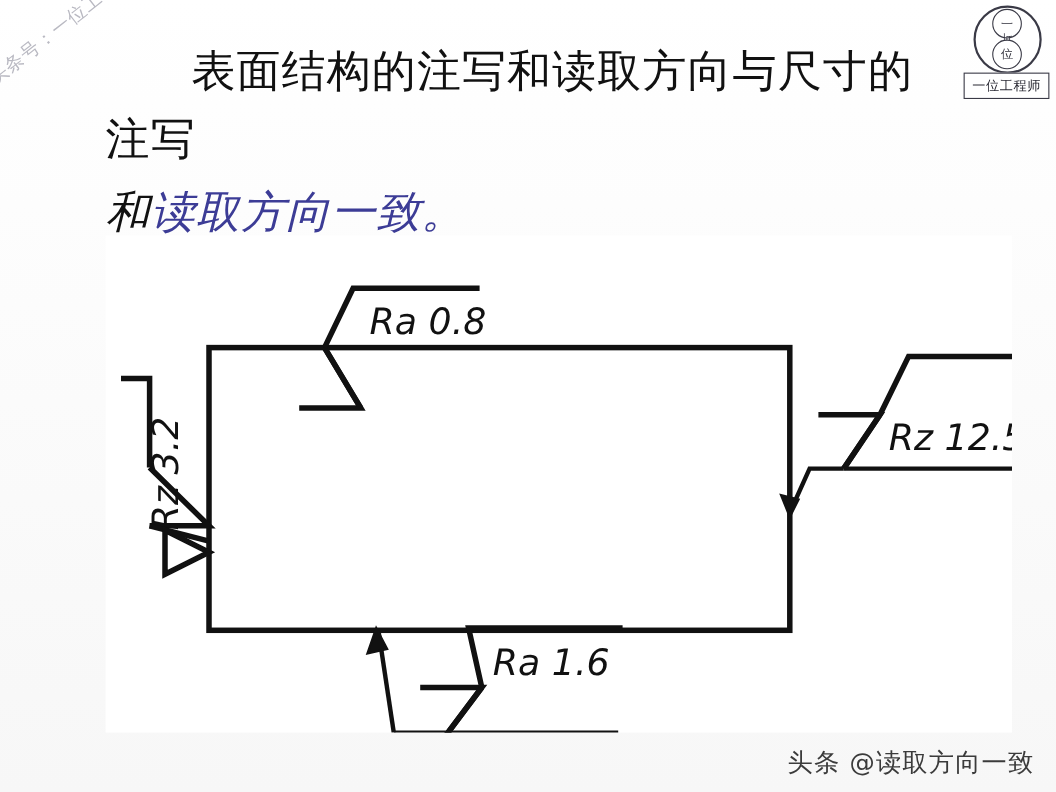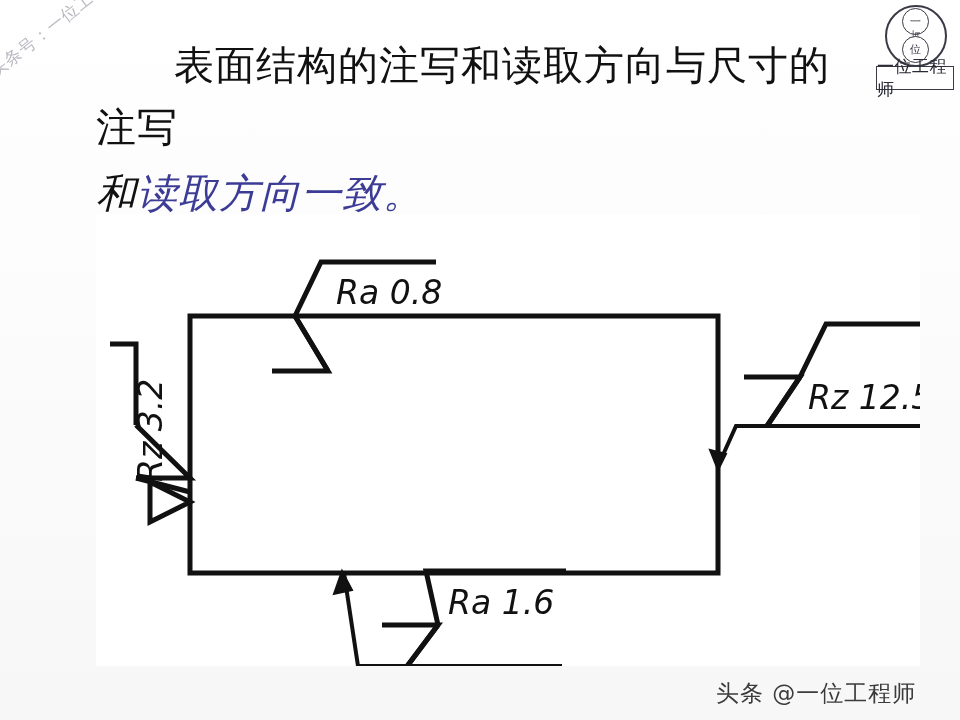--- a/index.html
+++ b/index.html
@@ -103,21 +103,21 @@
   }
   .logo-label {
     position: absolute;
     left: 0; top: 62px;
     width: 76px; height: 22px;
     border: 1.4px solid #3a3a46;
     background: #ffffff;
     display: flex;
     align-items: center;
     justify-content: center;
-    font-size: 17px;
+    font-size: 12px;
     color: #2a2a34;
     letter-spacing: 0.5px;
     font-family: "DejaVu Sans", sans-serif;
   }
 
   
   .panel {
     position: absolute;
     left: 96px;
     top: 214px;
@@ -210,15 +210,15 @@
         <path d="M 262 452 L 466 452" fill="none" stroke="#111111" stroke-width="4"></path>
 
         <path d="M 262 452 L 248 359" fill="none" stroke="#111111" stroke-width="4"></path>
         <path d="M 246 357 L 238 380 L 256 376 Z" fill="#111111" stroke="#111111" stroke-width="2"></path>
         <text x="352" y="400" font-family="DejaVu Sans, sans-serif" font-size="33" font-style="italic" fill="#111111">Ra 1.6</text>
       </g>
 
     </svg>
   </div>
 
-  <div class="wm-bottom">头条 @一位工程师</div>
+  <div class="wm-bottom">头条 @读取方向一致</div>
 
 </div>
 
 </body></html>

